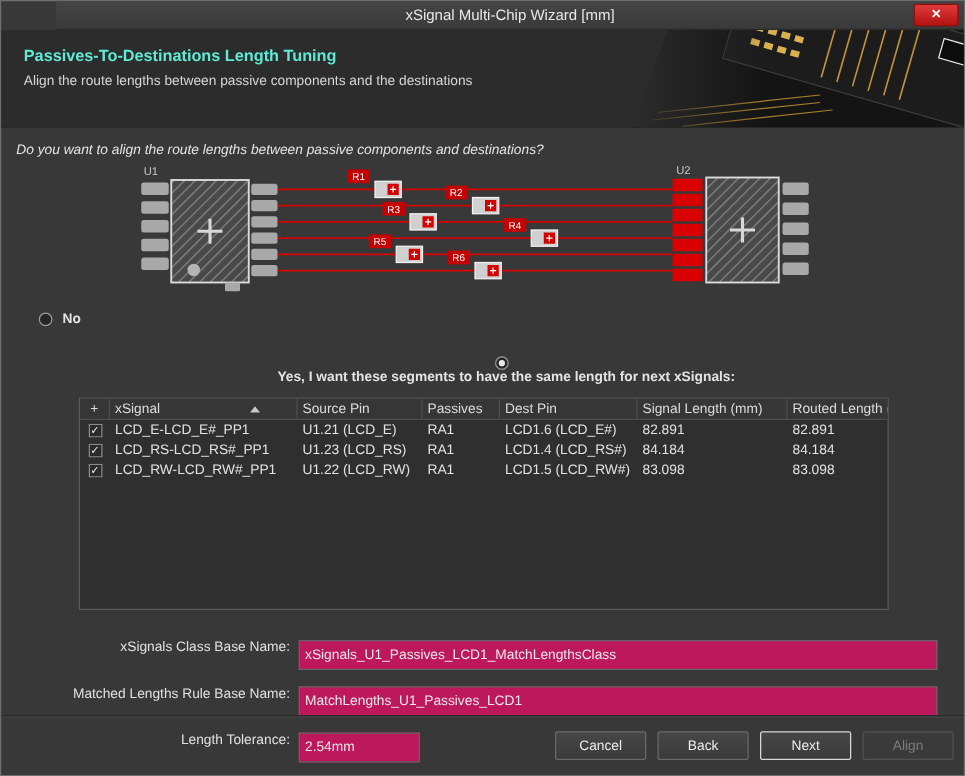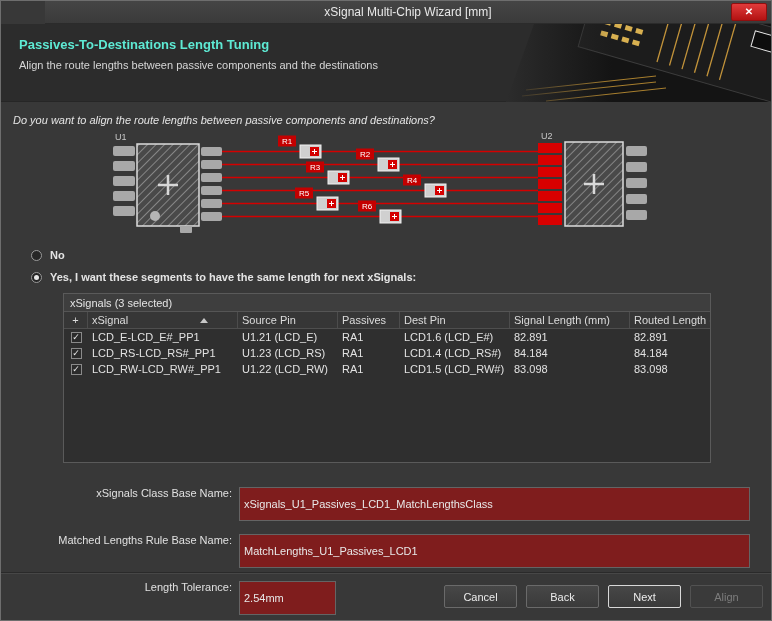--- a/index.html
+++ b/index.html
@@ -22,21 +22,21 @@
   .banner-title{padding:13px 0 0 18px;font-size:13px;font-weight:bold;color:#5eead4;}
   .banner-sub{padding:7px 0 0 18px;font-size:11px;color:#d6d6d6;}
   .pcb{position:absolute;right:0;top:0;width:265px;height:78px;}
   
   .question{margin:12px 12px 4px 12px;font-style:italic;}
   
   .diagram{display:block;margin:2px 0 0 84px;}
   
   .radio-row{display:flex;align-items:center;margin:0 0 0 30px;cursor:pointer;}
   .radio-row.no{margin-top:14px;}
-  .radio-row.yes{margin-top:10px;}
+  .radio-row.yes{margin-top:24px;flex-direction:column;}
   .radio{width:11px;height:11px;border:1px solid #9a9a9a;border-radius:50%;
     background:#262626;position:relative;flex:0 0 auto;}
   .radio.sel::after{content:"";position:absolute;left:2px;top:2px;width:5px;height:5px;
     border-radius:50%;background:#e8e8e8;}
   .radio-label{margin-left:8px;font-weight:bold;}
   
   .panel{margin:10px 0 0 62px;width:648px;height:170px;border:1px solid #5a5a5a;
     background:#2f2f2f;display:flex;flex-direction:column;}
   .panel-caption{height:18px;line-height:18px;padding-left:6px;background:#3e3e3e;
     border-bottom:1px solid #555;}
@@ -53,21 +53,21 @@
   .col-siglen{width:120px;}
   .col-routlen{flex:1;border-right:none;}
   .sort-asc{width:0;height:0;margin-left:72px;border-left:4px solid transparent;
     border-right:4px solid transparent;border-bottom:5px solid #c8c8c8;}
   .cb{width:11px;height:11px;border:1px solid #8a8a8a;background:#2b2b2b;color:#e8e8e8;
     font-size:9px;line-height:9px;text-align:center;cursor:pointer;}
   
   .form{margin-top:24px;}
   .form-row{display:flex;align-items:flex-start;margin-bottom:13px;}
   .form-label{width:238px;text-align:right;padding-right:7px;color:#e0e0e0;}
-  .tinput{height:34px;background:#7f1d1d;border:1px solid #646464;color:#e8e8e8;
+  .tinput{height:24px;background:#be185d;border:1px solid #646464;color:#e8e8e8;
     font-family:"Liberation Sans",sans-serif;font-size:11px;padding:0 4px;}
   .tinput.wide{width:511px;}
   .tinput.small{width:97px;}
   
   .bottombar{position:absolute;left:0;right:0;bottom:0;height:48px;
     border-top:1px solid #2a2a2a;box-shadow:0 1px 0 #474747 inset;
     display:flex;align-items:center;justify-content:flex-end;gap:9px;padding-right:8px;}
   .btn{width:73px;height:23px;background:linear-gradient(#474747,#3a3a3a);
     border:1px solid #6a6a6a;border-radius:2px;color:#ececec;
     font-family:"Liberation Sans",sans-serif;font-size:11px;cursor:pointer;}
@@ -261,21 +261,20 @@
   <div class="radio-row no">
     <span class="radio"></span>
     <span class="radio-label">No</span>
   </div>
   <div class="radio-row yes">
     <span class="radio sel"></span>
     <span class="radio-label">Yes, I want these segments to have the same length for next xSignals:</span>
   </div>
 
   <div class="panel">
-    <div class="panel-caption">xSignals (3 selected)</div>
     <div class="thead">
       <div class="th col-check">+</div>
       <div class="th col-xsignal">
         <span>xSignal</span>
         <span class="sort-asc"></span>
       </div>
       <div class="th col-source">Source Pin</div>
       <div class="th col-passives">Passives</div>
       <div class="th col-dest">Dest Pin</div>
       <div class="th col-siglen">Signal Length (mm)</div>

